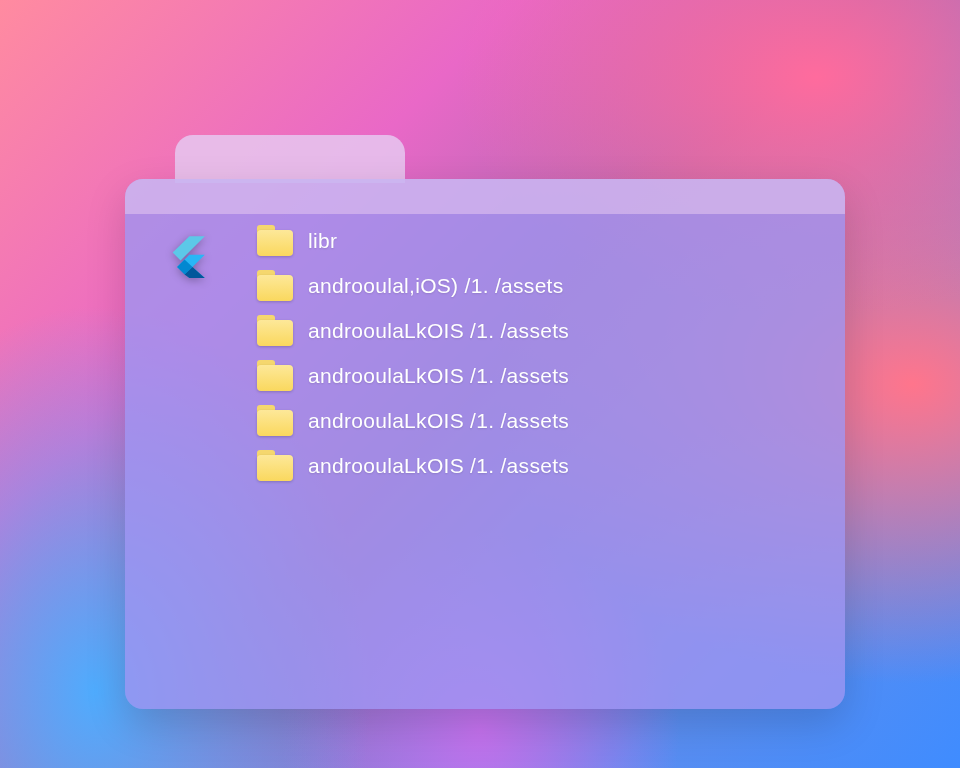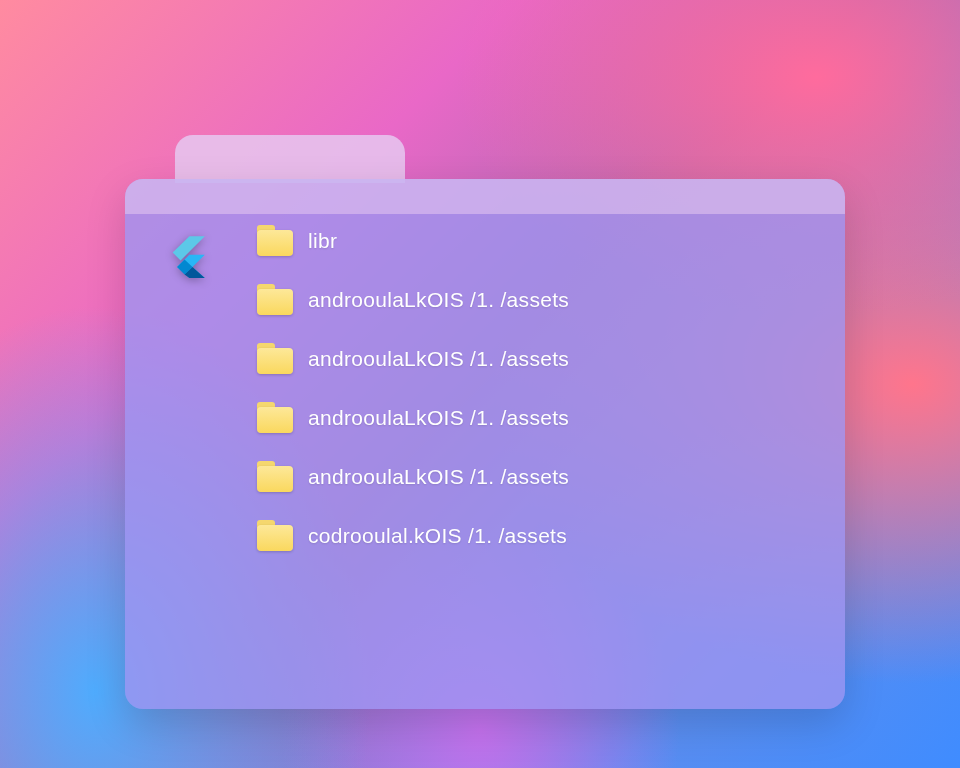--- a/index.html
+++ b/index.html
@@ -73,21 +73,21 @@
       height: 100%;
       filter: drop-shadow(0 2px 4px rgba(0,0,0,0.3));
     }
     
     .file-list {
       position: absolute;
       left: 132px;
       top: 46px;
       display: flex;
       flex-direction: column;
-      gap: 28px;
+      gap: 14px;
     }
     
     .file-row {
       display: flex;
       align-items: center;
       gap: 15px;
     }
     
     .folder-icon {
       width: 36px;
@@ -145,57 +145,57 @@
     <div class="file-list">
 
       <div class="file-row">
         <div class="folder-icon">
           <div class="folder-icon-back"></div>
           <div class="folder-icon-front"></div>
         </div>
         <span class="file-label">libr</span>
       </div>
 
-
-      <div class="file-row">
-        <div class="folder-icon">
-          <div class="folder-icon-back"></div>
-          <div class="folder-icon-front"></div>
-        </div>
-        <span class="file-label">androoulaLkOIS /1. /assets</span>
-      </div>
-
-
-      <div class="file-row">
-        <div class="folder-icon">
-          <div class="folder-icon-back"></div>
-          <div class="folder-icon-front"></div>
-        </div>
-        <span class="file-label">androoulaLkOIS /1. /assets</span>
-      </div>
-
-      <div class="file-row">
-        <div class="folder-icon">
-          <div class="folder-icon-back"></div>
-          <div class="folder-icon-front"></div>
-        </div>
-        <span class="file-label">androoulaLkOIS /1. /assets</span>
-      </div>
-
-      <div class="file-row">
-        <div class="folder-icon">
-          <div class="folder-icon-back"></div>
-          <div class="folder-icon-front"></div>
-        </div>
-        <span class="file-label">androoulaLkOIS /1. /assets</span>
-      </div>
-
-      <div class="file-row">
-        <div class="folder-icon">
-          <div class="folder-icon-back"></div>
-          <div class="folder-icon-front"></div>
-        </div>
-        <span class="file-label">codrooulal.kOIS /1. /assets</span>
-      </div>
+      <div class="file-row">
+        <div class="folder-icon">
+          <div class="folder-icon-back"></div>
+          <div class="folder-icon-front"></div>
+        </div>
+        <span class="file-label">androoulal,iOS) /1. /assets</span>
+      </div>
+
+      <div class="file-row">
+        <div class="folder-icon">
+          <div class="folder-icon-back"></div>
+          <div class="folder-icon-front"></div>
+        </div>
+        <span class="file-label">androoulaLkOIS /1. /assets</span>
+      </div>
+
+
+      <div class="file-row">
+        <div class="folder-icon">
+          <div class="folder-icon-back"></div>
+          <div class="folder-icon-front"></div>
+        </div>
+        <span class="file-label">androoulaLkOIS /1. /assets</span>
+      </div>
+
+      <div class="file-row">
+        <div class="folder-icon">
+          <div class="folder-icon-back"></div>
+          <div class="folder-icon-front"></div>
+        </div>
+        <span class="file-label">androoulaLkOIS /1. /assets</span>
+      </div>
+
+      <div class="file-row">
+        <div class="folder-icon">
+          <div class="folder-icon-back"></div>
+          <div class="folder-icon-front"></div>
+        </div>
+        <span class="file-label">androoulaLkOIS /1. /assets</span>
+      </div>
+
 
     </div>
   </div>
 </div>
 
 </body></html>

